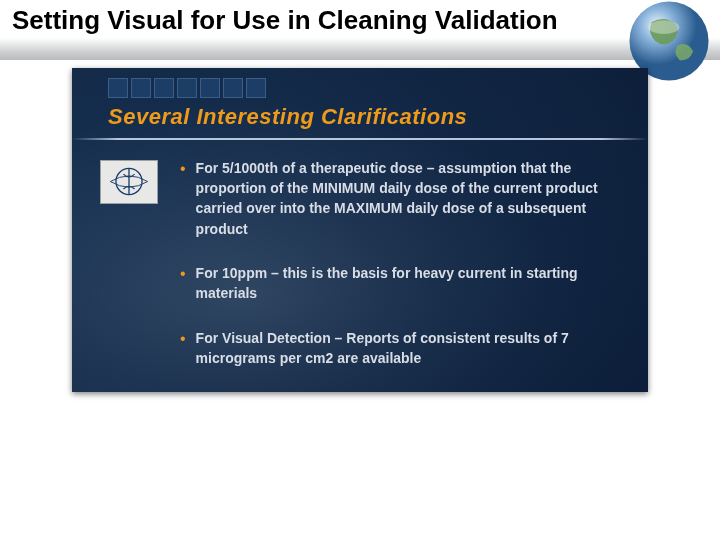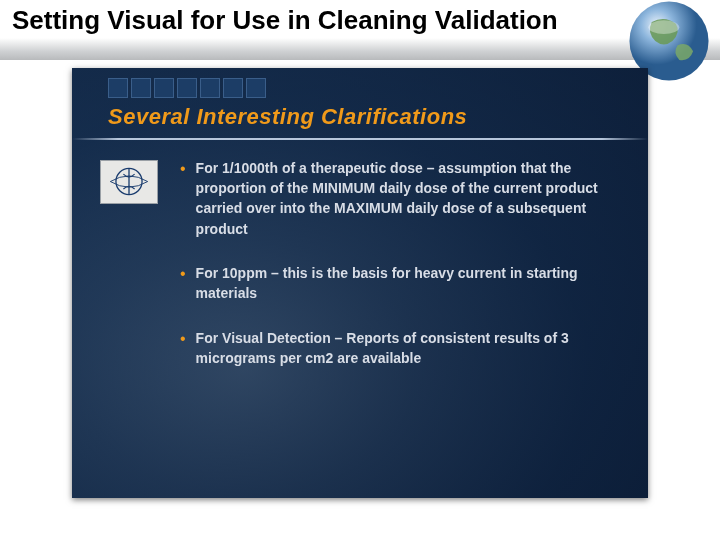--- a/index.html
+++ b/index.html
@@ -28,21 +28,21 @@
     top: -2px;
     width: 86px;
     height: 86px;
   }
   .gradient-band {
     height: 22px;
     background: linear-gradient(to bottom, #ffffff 0%, #cfd1d3 60%, #b8babc 100%);
   }
   .inner-slide {
     margin: 8px 72px 18px 72px;
-    height: 430px;
+    height: 324px;
     position: relative;
     background:
       linear-gradient(135deg, rgba(20,40,70,0.55), rgba(10,25,50,0.75)),
       radial-gradient(ellipse at 30% 70%, #6a8aa8 0%, #3a5a7c 30%, #173558 60%, #0d223e 100%);
     box-shadow: 0 2px 6px rgba(0,0,0,0.5);
     overflow: hidden;
   }
   .squares-row {
     position: absolute;
     top: 10px;
@@ -157,25 +157,25 @@
       <path d="M24 14 Q30 20 36 14" stroke="#1a3c6e" stroke-width="1.2" fill="none"></path>
       <path d="M24 30 Q30 24 36 30" stroke="#1a3c6e" stroke-width="1.2" fill="none"></path>
       <path d="M10 22 Q30 10 50 22" stroke="#1a3c6e" stroke-width="1" fill="none"></path>
       <path d="M10 22 Q30 34 50 22" stroke="#1a3c6e" stroke-width="1" fill="none"></path>
     </svg>
   </div>
 
   <div class="bullets">
     <div class="bullet">
       <div class="bullet-dot">•</div>
-      <div class="bullet-text">For 1/1000th of a therapeutic dose – assumption that the proportion of the MINIMUM daily dose of the current product carried over into the MAXIMUM daily dose of a subsequent product</div>
+      <div class="bullet-text">For 5/1000th of a therapeutic dose – assumption that the proportion of the MINIMUM daily dose of the current product carried over into the MAXIMUM daily dose of a subsequent product</div>
     </div>
     <div class="bullet">
       <div class="bullet-dot">•</div>
       <div class="bullet-text">For 10ppm – this is the basis for heavy current in starting materials</div>
     </div>
     <div class="bullet">
       <div class="bullet-dot">•</div>
-      <div class="bullet-text">For Visual Detection – Reports of consistent results of 3 micrograms per cm2 are available</div>
+      <div class="bullet-text">For Visual Detection – Reports of consistent results of 7 micrograms per cm2 are available</div>
     </div>
   </div>
 
 </div>
 
 </body></html>

